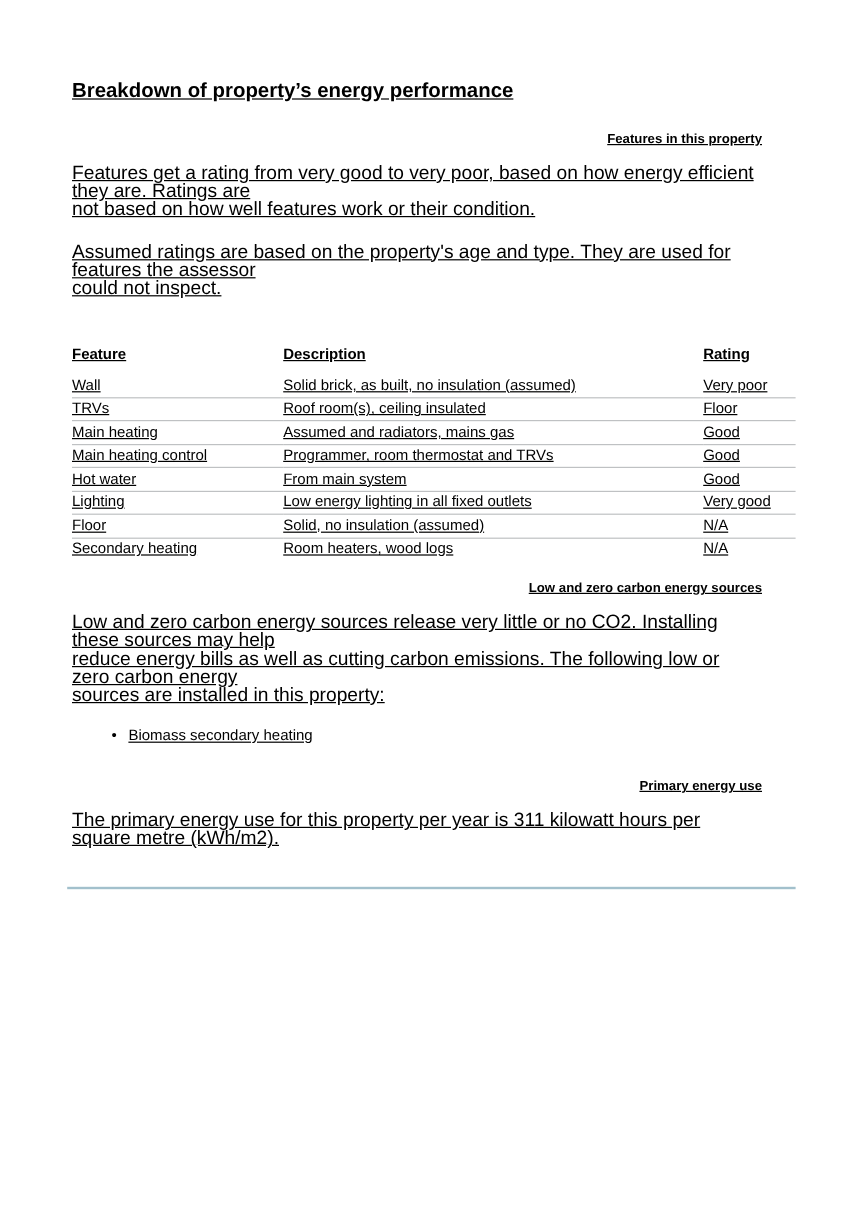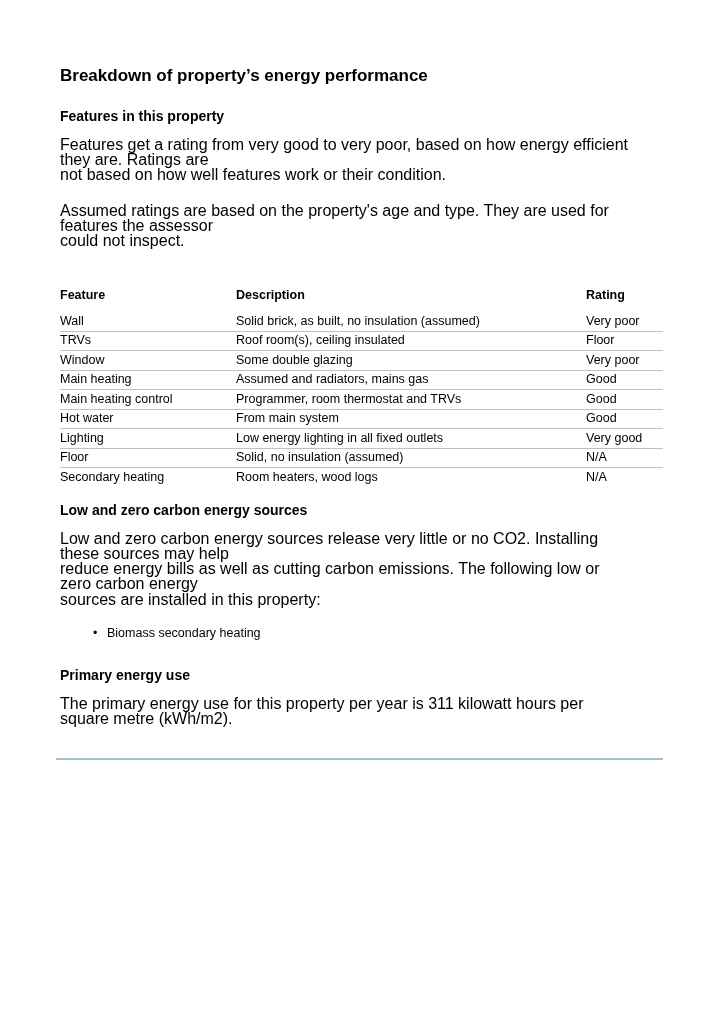--- a/index.html
+++ b/index.html
@@ -6,23 +6,23 @@
     --divider:#a2c0cc;
     --row-border:#bfc1c3;
     --text:#000000;
   }
   *{box-sizing:border-box;}
   html,body{margin:0;padding:0;}
   body{
     width:723px;height:1024px;background:#ffffff;color:var(--text);
     font-family:"Liberation Sans", sans-serif;
   }
-  .page{padding:66px 88px 0 60px;}
+  .page{padding:66px 88px 0 60px;text-decoration:underline;}
   h1{font-size:17px;line-height:19px;margin:0;font-weight:700;}
-  h2{font-size:14px;line-height:16px;margin:0;font-weight:700;}
+  h2{font-size:11px;line-height:16px;margin:0;font-weight:700;text-align:right;}
   p{font-size:16px;line-height:15.2px;margin:0;white-space:pre-line;}
   .h2-features{margin-top:23px;}
   .p-features-1{margin-top:13px;}
   .p-features-2{margin-top:20px;}
   table{border-collapse:collapse;table-layout:fixed;width:603px;margin-top:40px;}
   col.c-feature{width:176px;}
   col.c-description{width:350px;}
   col.c-rating{width:77px;}
   th{font-size:12.5px;line-height:14px;font-weight:700;text-align:left;padding:0 0 10px 0;}
   td{font-size:12.5px;line-height:13.5px;padding:2.5px 0;vertical-align:top;}
@@ -67,25 +67,20 @@
           <td>Wall</td>
           <td>Solid brick, as built, no insulation (assumed)</td>
           <td>Very poor</td>
         </tr>
         <tr>
           <td>TRVs</td>
           <td>Roof room(s), ceiling insulated</td>
           <td>Floor</td>
         </tr>
         <tr>
-          <td>Window</td>
-          <td>Some double glazing</td>
-          <td>Very poor</td>
-        </tr>
-        <tr>
           <td>Main heating</td>
           <td>Assumed and radiators, mains gas</td>
           <td>Good</td>
         </tr>
         <tr>
           <td>Main heating control</td>
           <td>Programmer, room thermostat and TRVs</td>
           <td>Good</td>
         </tr>
         <tr>

